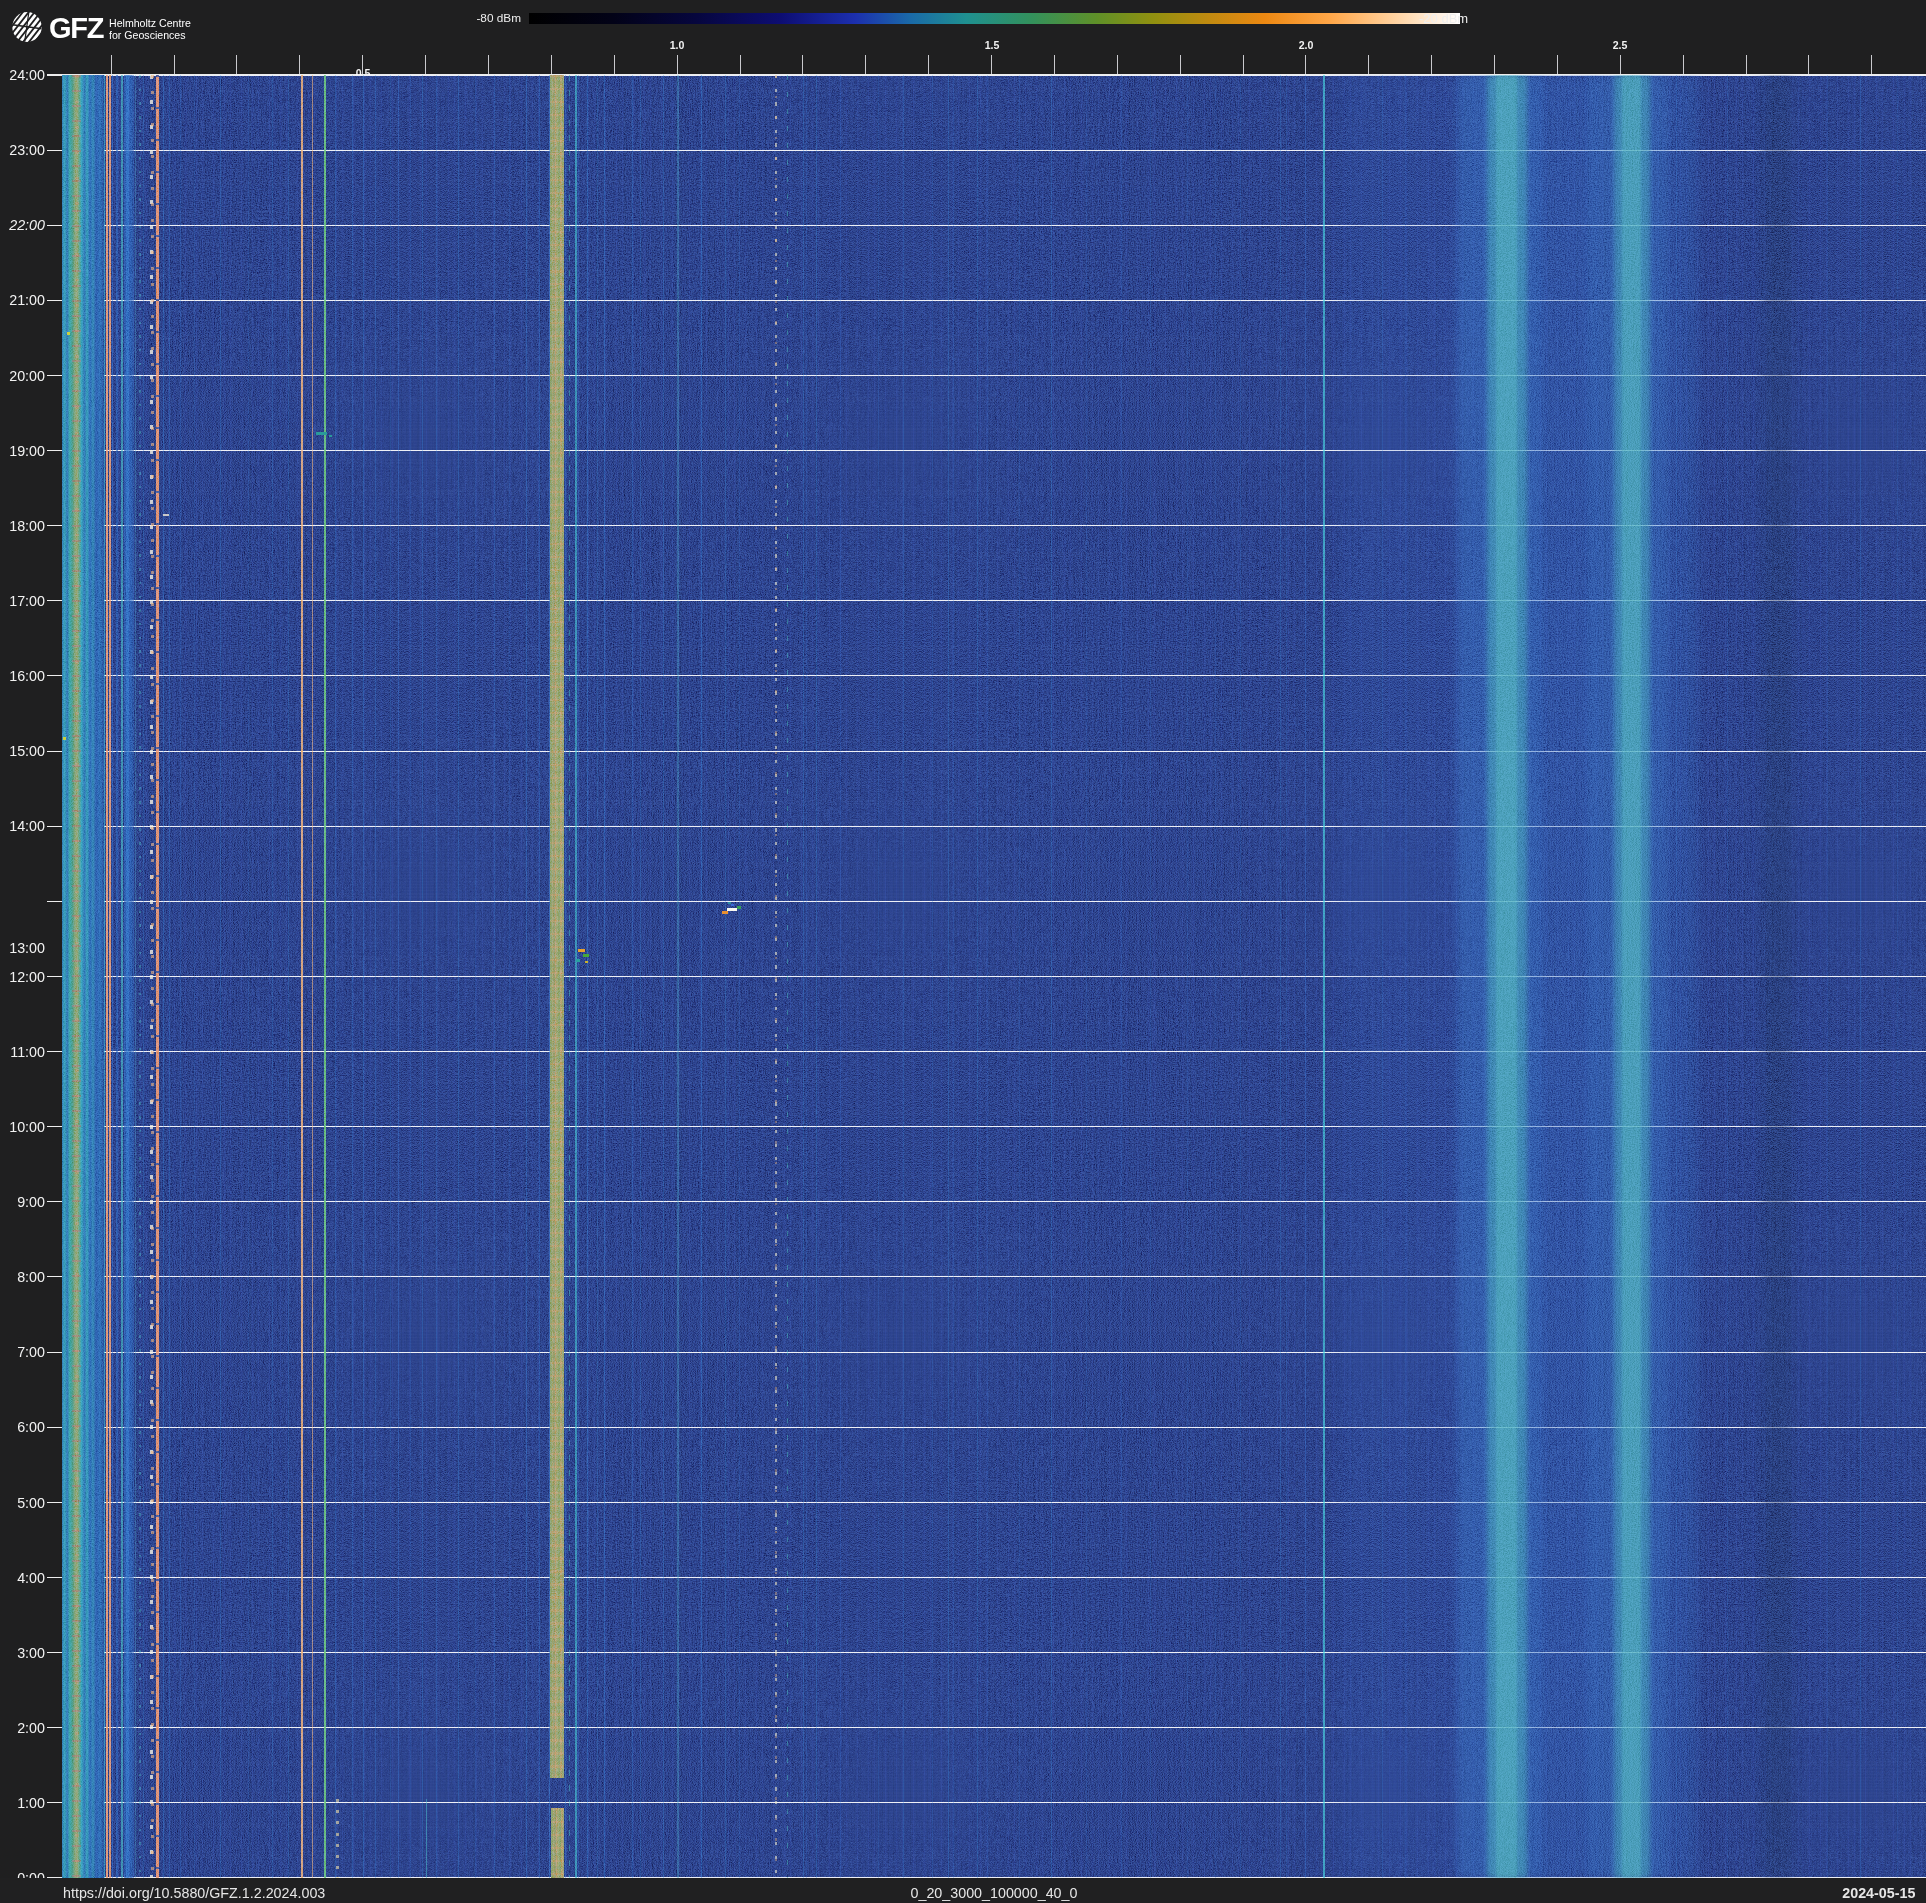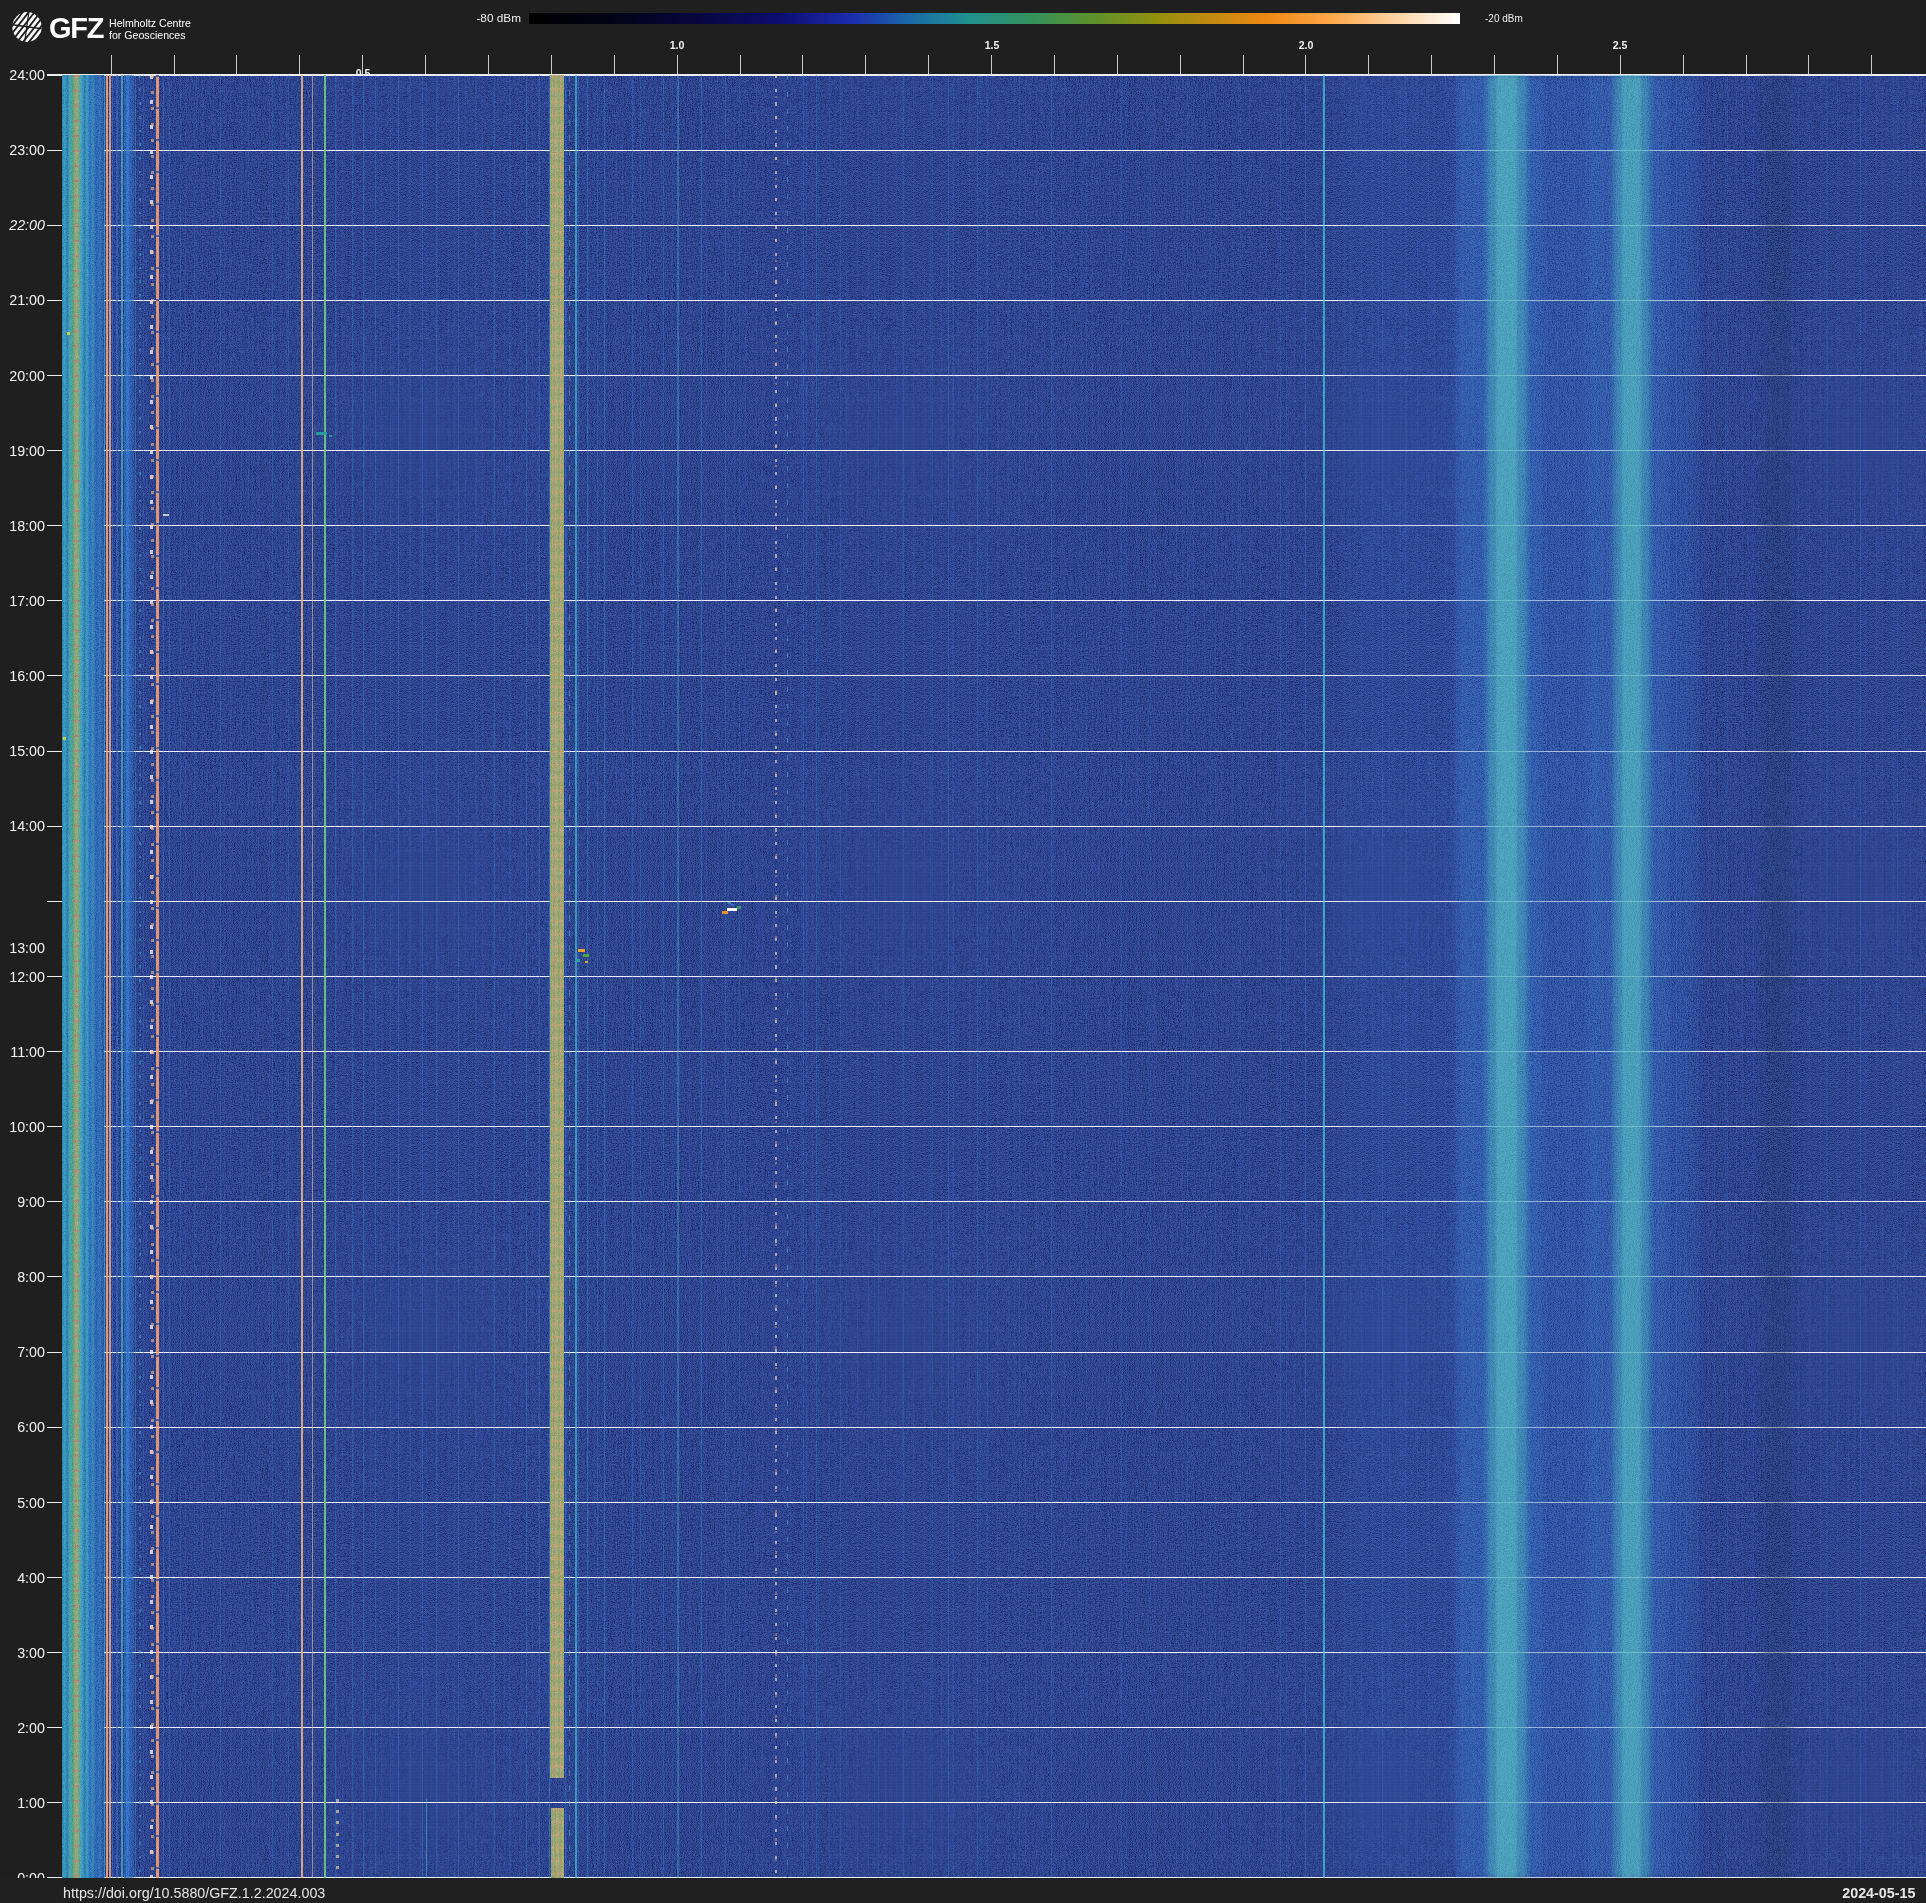--- a/index.html
+++ b/index.html
@@ -13,22 +13,22 @@
   #logo-icon{position:absolute;left:12.4px;top:12.4px;width:30px;height:30px;}
   #brand{position:absolute;left:49px;top:13px;font-size:29px;font-weight:700;
          letter-spacing:-1.2px;line-height:30px;color:#fff;}
   #logo-sub{position:absolute;left:109px;top:17px;font-size:10.6px;line-height:12.4px;color:#fff;}
   #cbar-min{position:absolute;left:429px;top:13px;width:92px;height:11.2px;
             text-align:right;font-size:11.8px;line-height:11.8px;color:#eee;}
   #colorbar{position:absolute;left:529px;top:13px;width:931px;height:11.2px;
     background:linear-gradient(90deg,#000000 0%,#020217 9%,#06063e 18%,#0d0d72 27%,
       #1c2fae 35%,#1a6aa8 41%,#1f9090 47%,#33915c 54%,#5f9028 61%,#909010 67%,
       #c08a10 73%,#ec8812 79%,#ffa648 86%,#ffd2a0 93%,#ffffff 100%);}
-  #cbar-max{position:absolute;left:1485px;top:13px;height:11.2px;
-            font-size:10px;line-height:11.8px;color:#eee;}
+  #cbar-max{position:absolute;left:1419px;top:13px;height:11.2px;
+            font-size:13px;line-height:11.8px;color:#eee;}
 
   
   #freq-axis{position:absolute;left:0;top:0;width:1926px;height:75px;}
   .ftick{position:absolute;top:55px;width:1.2px;height:19px;background:#c9c9cd;}
   .flabel{position:absolute;top:39px;transform:translateX(-50%);
           font-size:10.6px;font-weight:600;color:#f2f2f2;}
   #time-axis{position:absolute;left:0;top:0;width:62px;height:1904px;}
   .tlabel{position:absolute;left:0;width:45px;text-align:right;
           font-size:14.3px;line-height:16px;color:#f2f2f2;}
   #gridlines{position:absolute;left:47px;top:75px;width:1880px;height:1804px;pointer-events:none;}
@@ -324,15 +324,16 @@
     <div class="hgrid" style="top: 1427px;"></div>
     <div class="hgrid" style="top: 1502px;"></div>
     <div class="hgrid" style="top: 1577px;"></div>
     <div class="hgrid" style="top: 1652px;"></div>
     <div class="hgrid" style="top: 1727px;"></div>
     <div class="hgrid" style="top: 1802px;"></div>
   </div>
 
 <div id="footer">
   <div class="ftext" id="f-doi">https://doi.org/10.5880/GFZ.1.2.2024.003</div>
+  <div class="ftext" id="f-set">0_20_3000_100000_40_0</div>
   <div class="ftext" id="f-date">2024-05-15</div>
 </div>
 
 
 </body></html>

